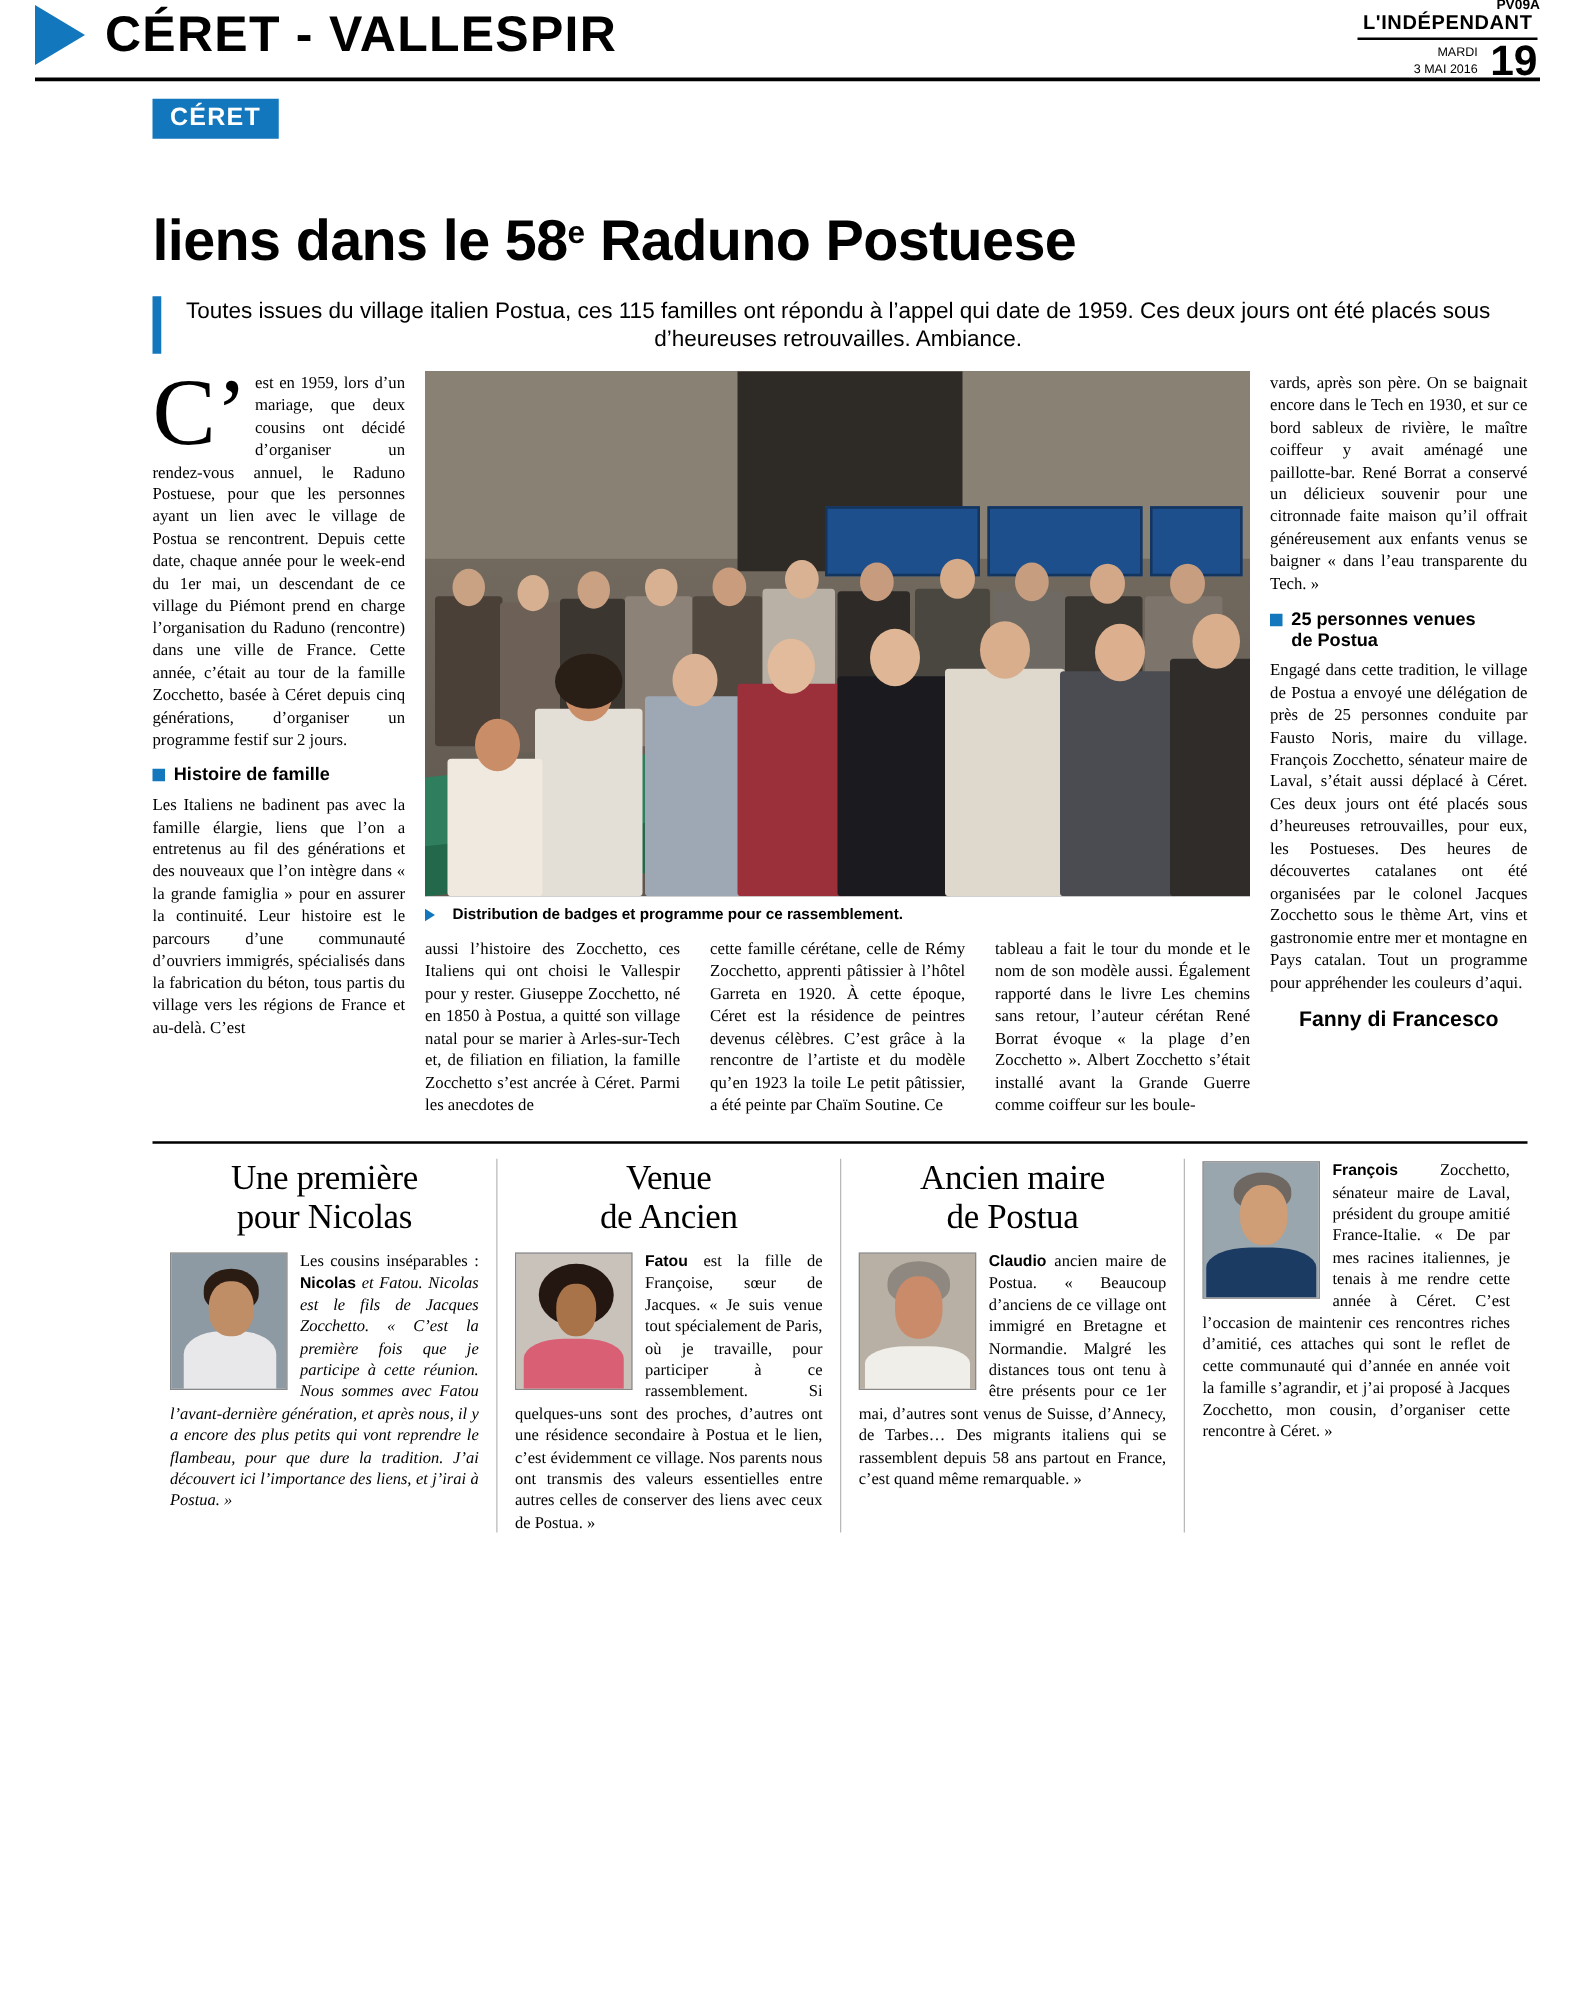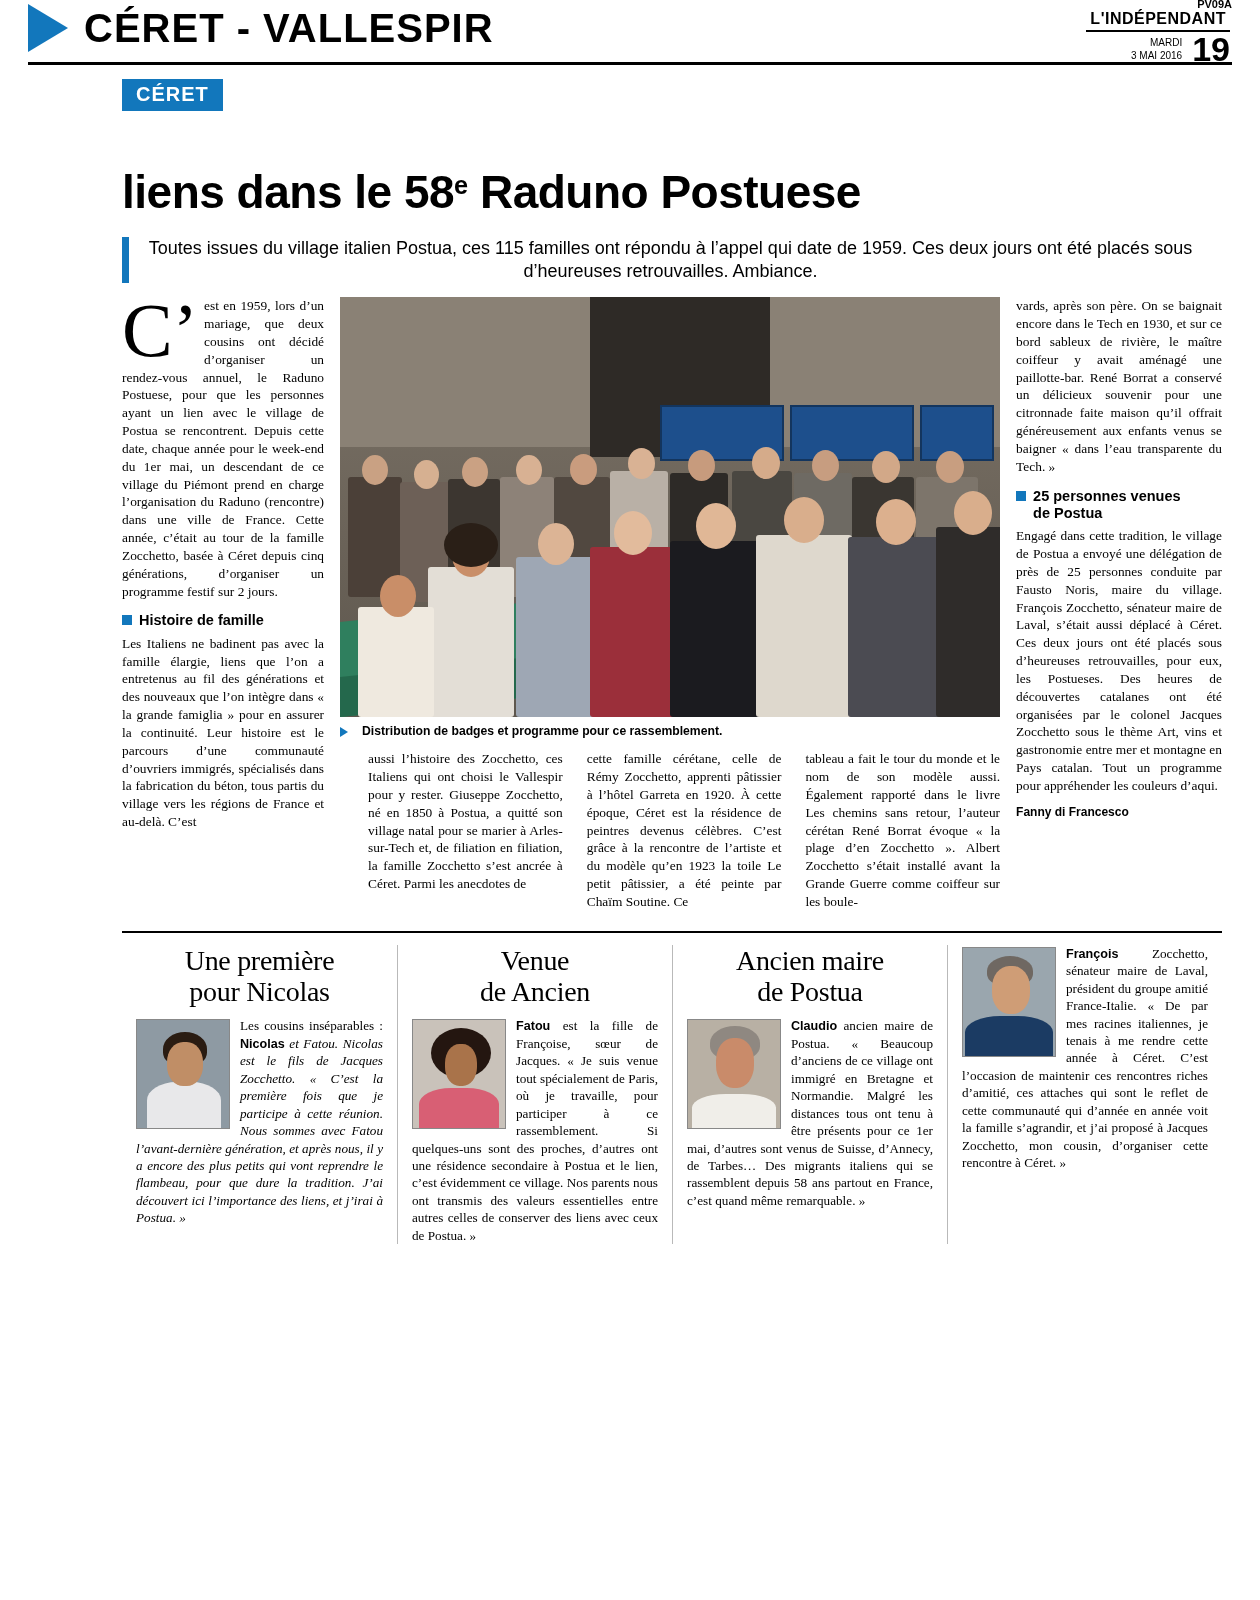--- a/index.html
+++ b/index.html
@@ -130,22 +130,22 @@
     font-weight:bold;
     font-size:14.5px;
     line-height:1.2;
     margin:12px 0 5px 0;
     display:flex;gap:7px;align-items:flex-start;
   }
   .sq{width:10px;height:10px;background:#1277bc;flex:0 0 10px;margin-top:3px;}
   .byline{
     font-family:"Liberation Sans", sans-serif;
     font-weight:bold;
-    font-size:12px;
-    text-align:left;
+    font-size:17px;
+    text-align:center;
     margin-top:10px;
   }
   
   .photo-box{width:563px;}
   .photo{
     width:660px;height:420px;
     position:relative;overflow:hidden;
     background:#6d6a63;
   }
   .caption{
@@ -155,21 +155,21 @@
     margin-top:7px;
     display:flex;gap:6px;align-items:flex-start;
   }
   .cap-tri{
     width:0;height:0;
     border-top:5px solid transparent;
     border-bottom:5px solid transparent;
     border-left:8px solid #1277bc;
     margin-top:3px;flex:0 0 8px;
   }
-  .sub3{display:flex;gap:0;margin-top:12px;margin-left:28px;}
+  .sub3{display:flex;gap:0;margin-top:12px;}
   .sub3 .c{width:212px;font-size:13.4px;line-height:1.33;text-align:justify;}
   .sub3 .c+ .c{padding-left:12px;}
   .sub3 .c:first-child{padding-right:12px;}
   .sub3 .c:nth-child(2){padding-right:12px;}
   
   .band{
     margin:26px 0 0 94px;
     width:1100px;
     background:#1277bc;
     color:#fff;

